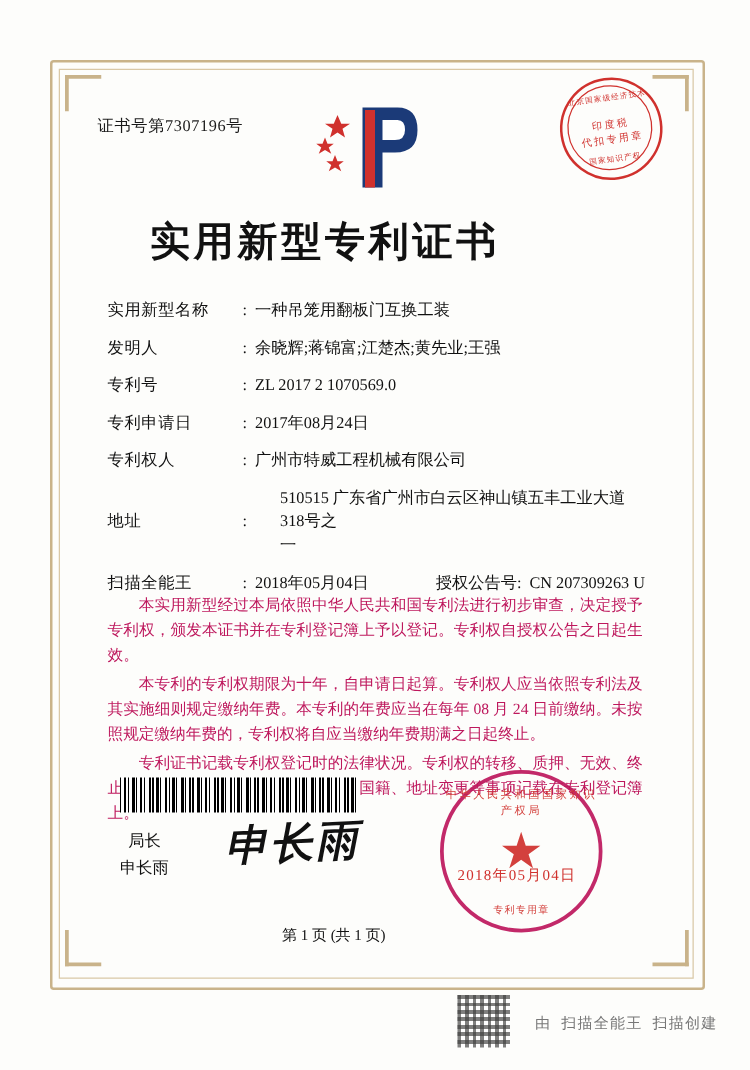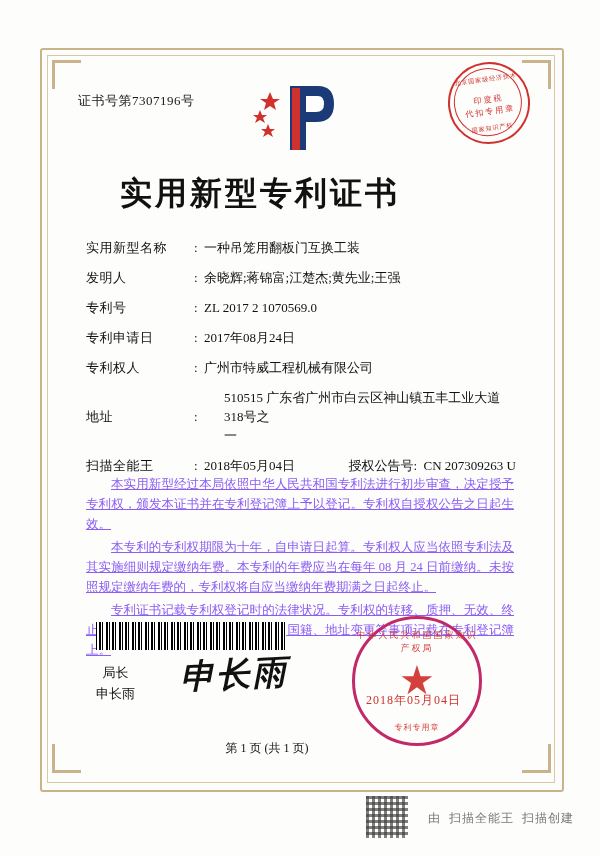--- a/index.html
+++ b/index.html
@@ -134,23 +134,22 @@
     margin-left: 10px;
     white-space: nowrap;
   }
 
   .body-text {
     position: absolute;
     left: 86px; top: 474px;
     width: 428px;
     font-size: 12.5px;
     line-height: 20px;
-    color: #8b5cf6;
+    color: #be185d;
     text-align: justify;
-    text-decoration: underline;
   }
   .body-text p {
     margin: 0 0 3px 0;
     text-indent: 25px;
   }
 
   
   .barcode {
     position: absolute;
     left: 96px; top: 622px;

